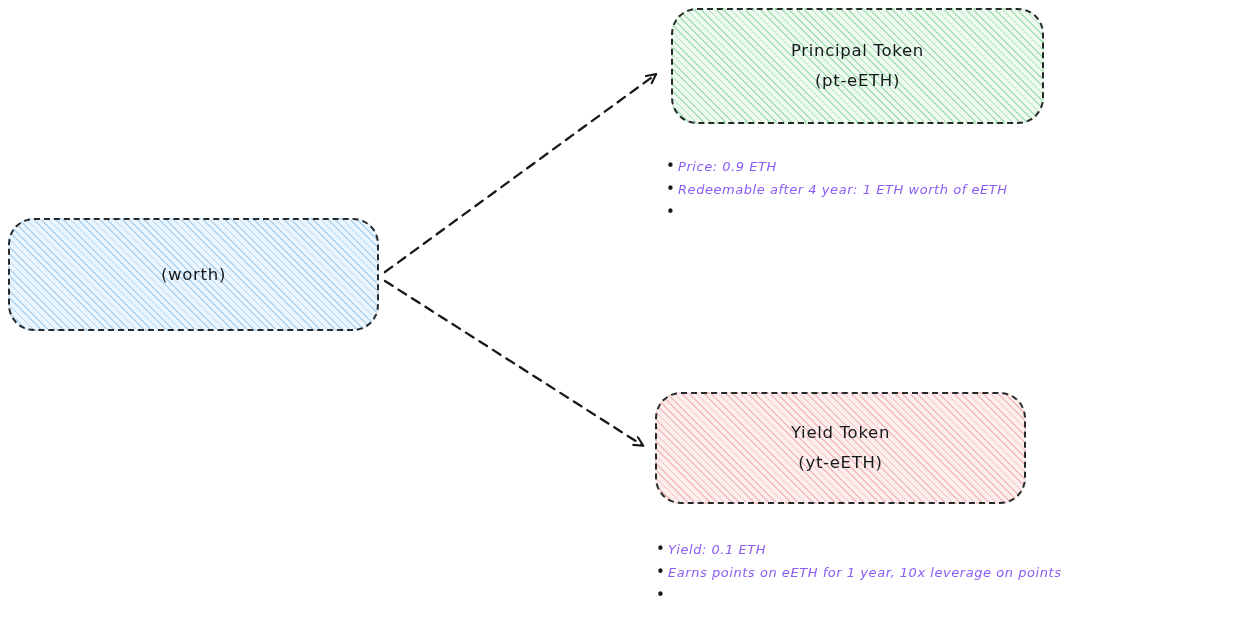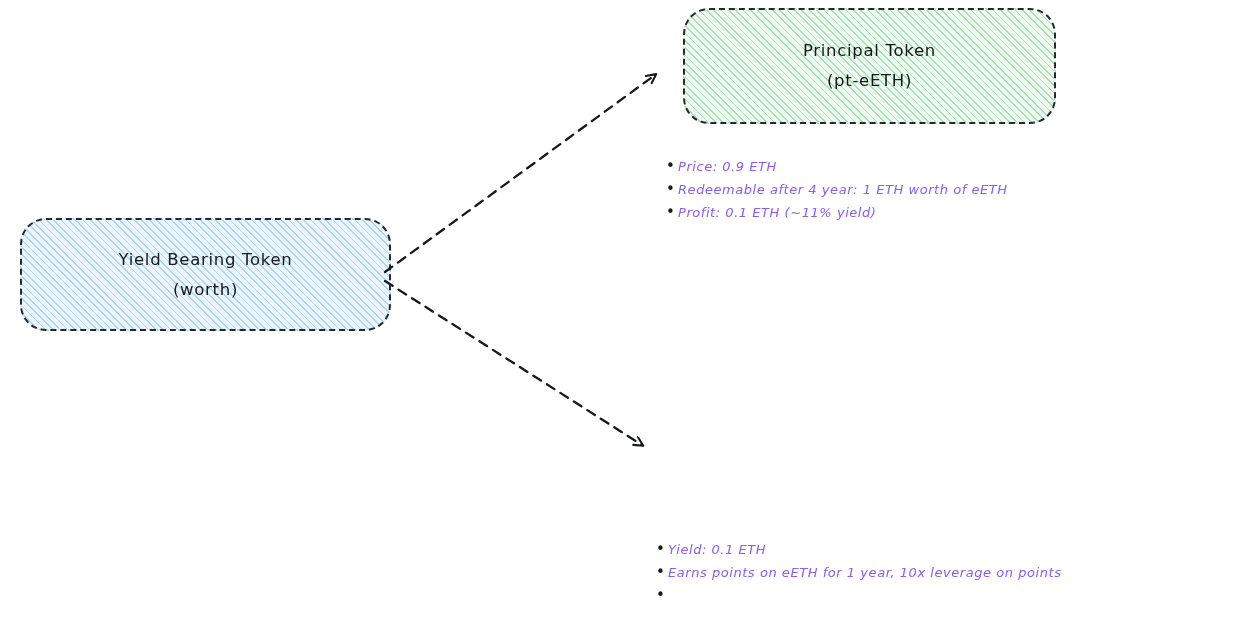--- a/index.html
+++ b/index.html
@@ -19,21 +19,20 @@
   
   .node {
     position: absolute;
     box-sizing: border-box;
     border: 2.5px dashed #26292b;
     border-radius: 26px;
     display: flex;
     flex-direction: column;
     align-items: center;
     justify-content: center;
-    margin-left: 12px;
   }
   .node .node-line {
     color: #16191b;
     font-size: 16.5px;
     line-height: 30px;
     letter-spacing: 0.7px;
     white-space: nowrap;
     position: relative;
     z-index: 2;
   }
@@ -131,42 +130,44 @@
         <path d="M1,0.6 L10.5,5.2 L1.6,9.8" fill="none" stroke="#16191b" stroke-width="2.1" stroke-linecap="round" stroke-linejoin="round"></path>
       </marker>
     </defs>
 
     <path d="M385,272 L655,75" fill="none" stroke="#16191b" stroke-width="2.3" stroke-dasharray="9 7" stroke-linecap="round" marker-end="url(#arrowhead-up)"></path>
 
     <path d="M385,281 L642,445" fill="none" stroke="#16191b" stroke-width="2.3" stroke-dasharray="9 7" stroke-linecap="round" marker-end="url(#arrowhead-down)"></path>
   </svg>
 
   <div class="node" id="node-eeth">
-    <div class="node-line">Yield Bearing Token</div>
     <div class="node-line">(worth)</div>
   </div>
 
   <div class="node" id="node-pt">
     <div class="node-line">Principal Token</div>
     <div class="node-line">(pt-eETH)</div>
   </div>
 
+  <div class="node" id="node-yt">
+    <div class="node-line">Yield Token</div>
+    <div class="node-line">(yt-eETH)</div>
+  </div>
 
   <div class="bullets" id="bullets-pt">
     <div class="bullet-row">
       <span class="bullet-dot">•</span>
       <span class="bullet-text">Price: 0.9 ETH</span>
     </div>
     <div class="bullet-row">
       <span class="bullet-dot">•</span>
       <span class="bullet-text">Redeemable after 4 year: 1 ETH worth of eETH</span>
     </div>
     <div class="bullet-row">
       <span class="bullet-dot">•</span>
-      <span class="bullet-text">Profit: 0.1 ETH (~11% yield)</span>
     </div>
   </div>
 
   <div class="bullets" id="bullets-yt">
     <div class="bullet-row">
       <span class="bullet-dot">•</span>
       <span class="bullet-text">Yield: 0.1 ETH</span>
     </div>
     <div class="bullet-row">
       <span class="bullet-dot">•</span>

